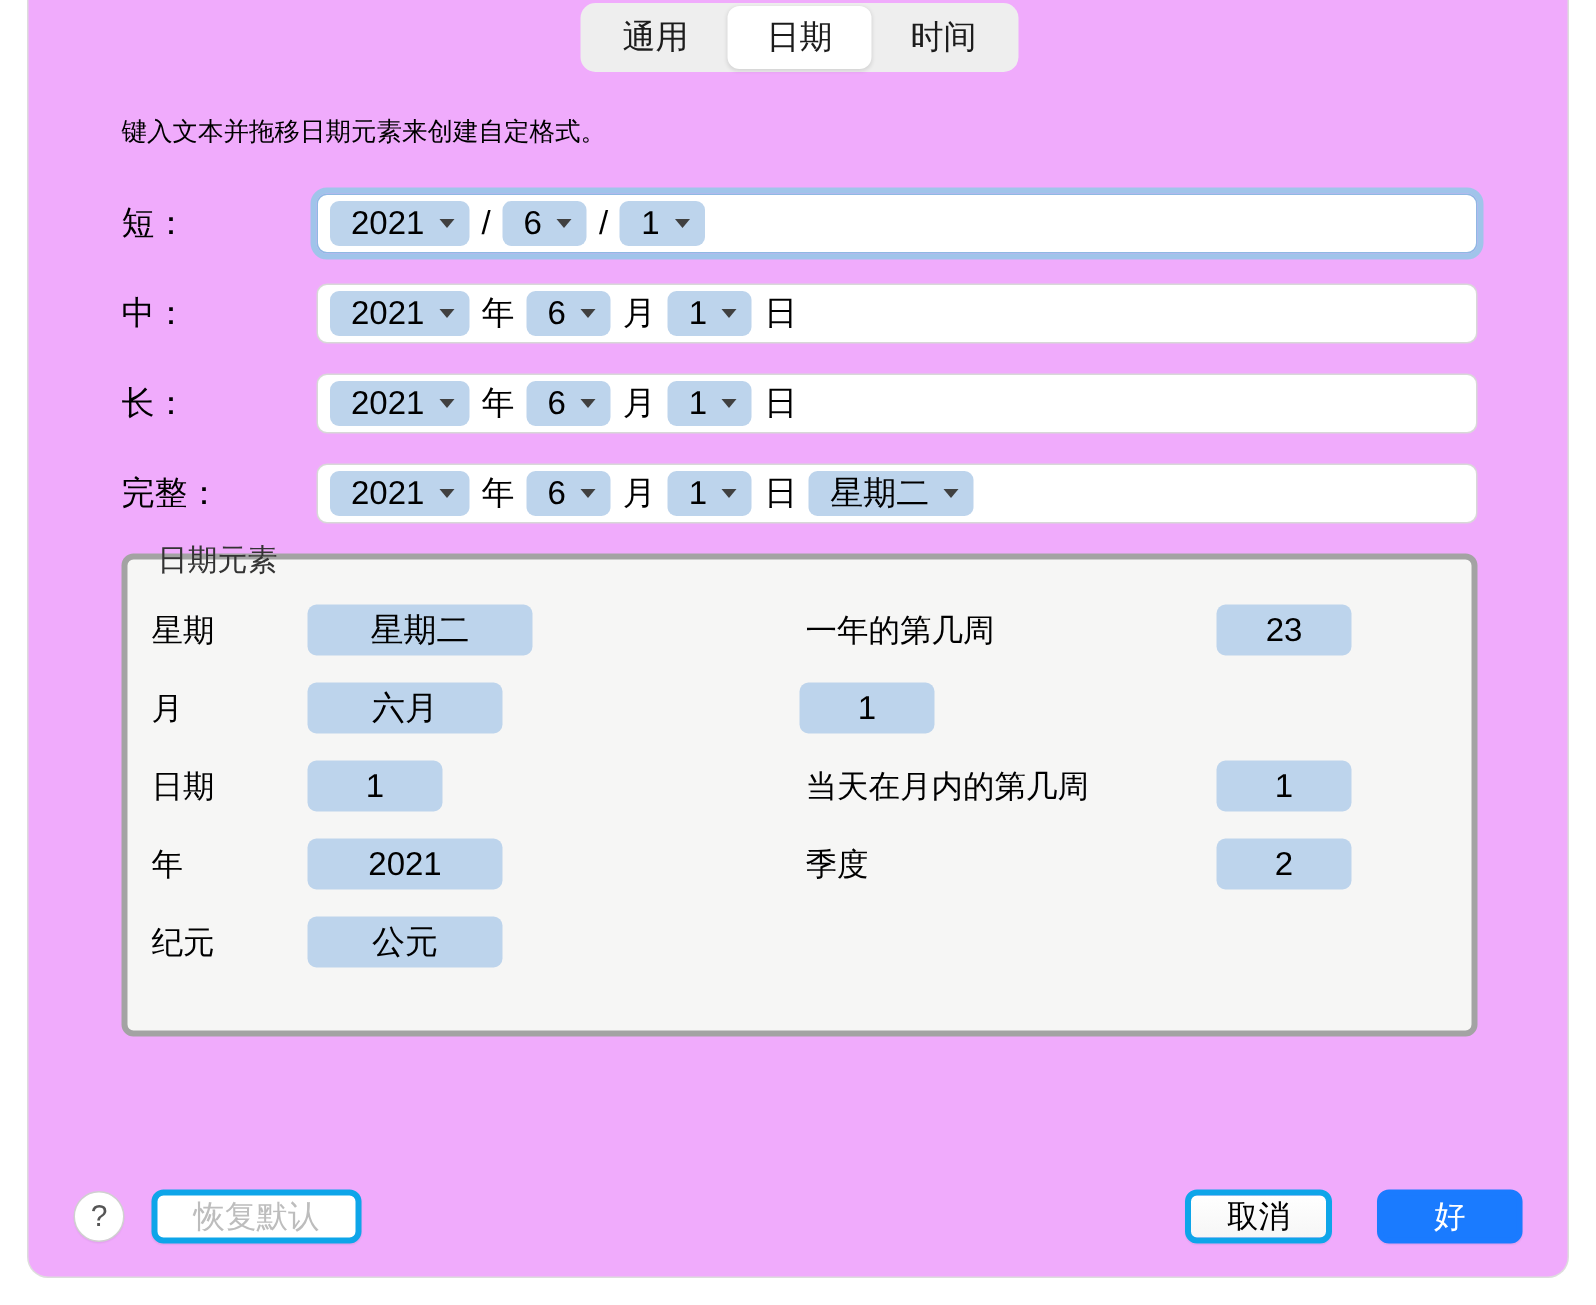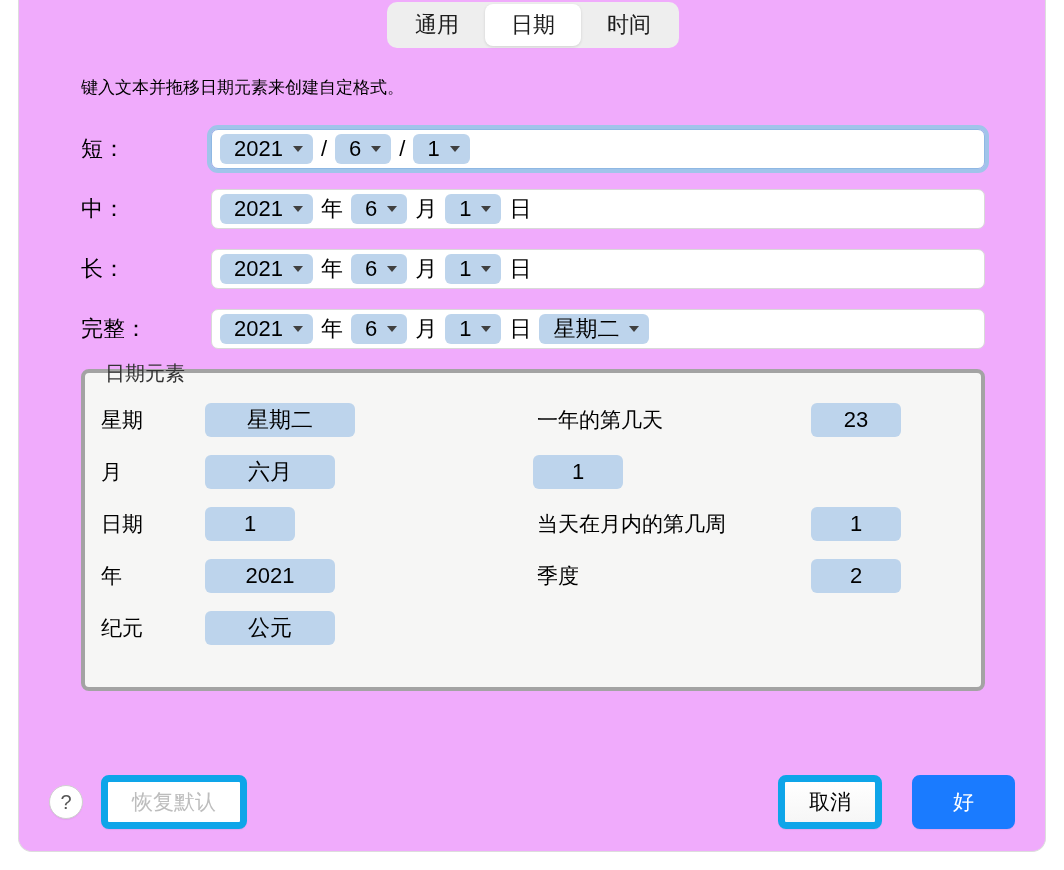--- a/index.html
+++ b/index.html
@@ -176,24 +176,24 @@
       border: 1px solid #d0d0d0;
       background: #fff;
       box-shadow: 0 1px 1px rgba(0,0,0,0.05);
       font-size: 20px;
       color: #555;
       display: flex; align-items: center; justify-content: center;
       cursor: pointer;
       margin-right: 18px;
     }
     .btn {
-      height: 54px;
+      height: 36px;
       padding: 0 24px;
       border-radius: 8px;
-      border: 7px solid #0ea5e9;
+      border: 4px solid #0ea5e9;
       background: linear-gradient(#ffffff,#f6f6f6);
       box-shadow: 0 1px 1px rgba(0,0,0,0.06);
       font-size: 21px;
       cursor: pointer;
     }
     .btn.disabled {
       color: #bdbdbd;
       background: #fff;
       cursor: default;
     }
@@ -333,21 +333,21 @@
           <div class="chip" style="min-width:130px">2021</div>
         </div>
         <div class="elem-line">
           <div class="elem-label">纪元</div>
           <div class="chip" style="min-width:130px">公元</div>
         </div>
       </div>
 
       <div class="elements-col right">
         <div class="elem-line">
-          <div class="elem-label">一年的第几天</div>
+          <div class="elem-label">一年的第几周</div>
           <div class="chip">23</div>
         </div>
         <div class="elem-line">
           <div class="chip">1</div>
         </div>
         <div class="elem-line">
           <div class="elem-label">当天在月内的第几周</div>
           <div class="chip">1</div>
         </div>
         <div class="elem-line">

